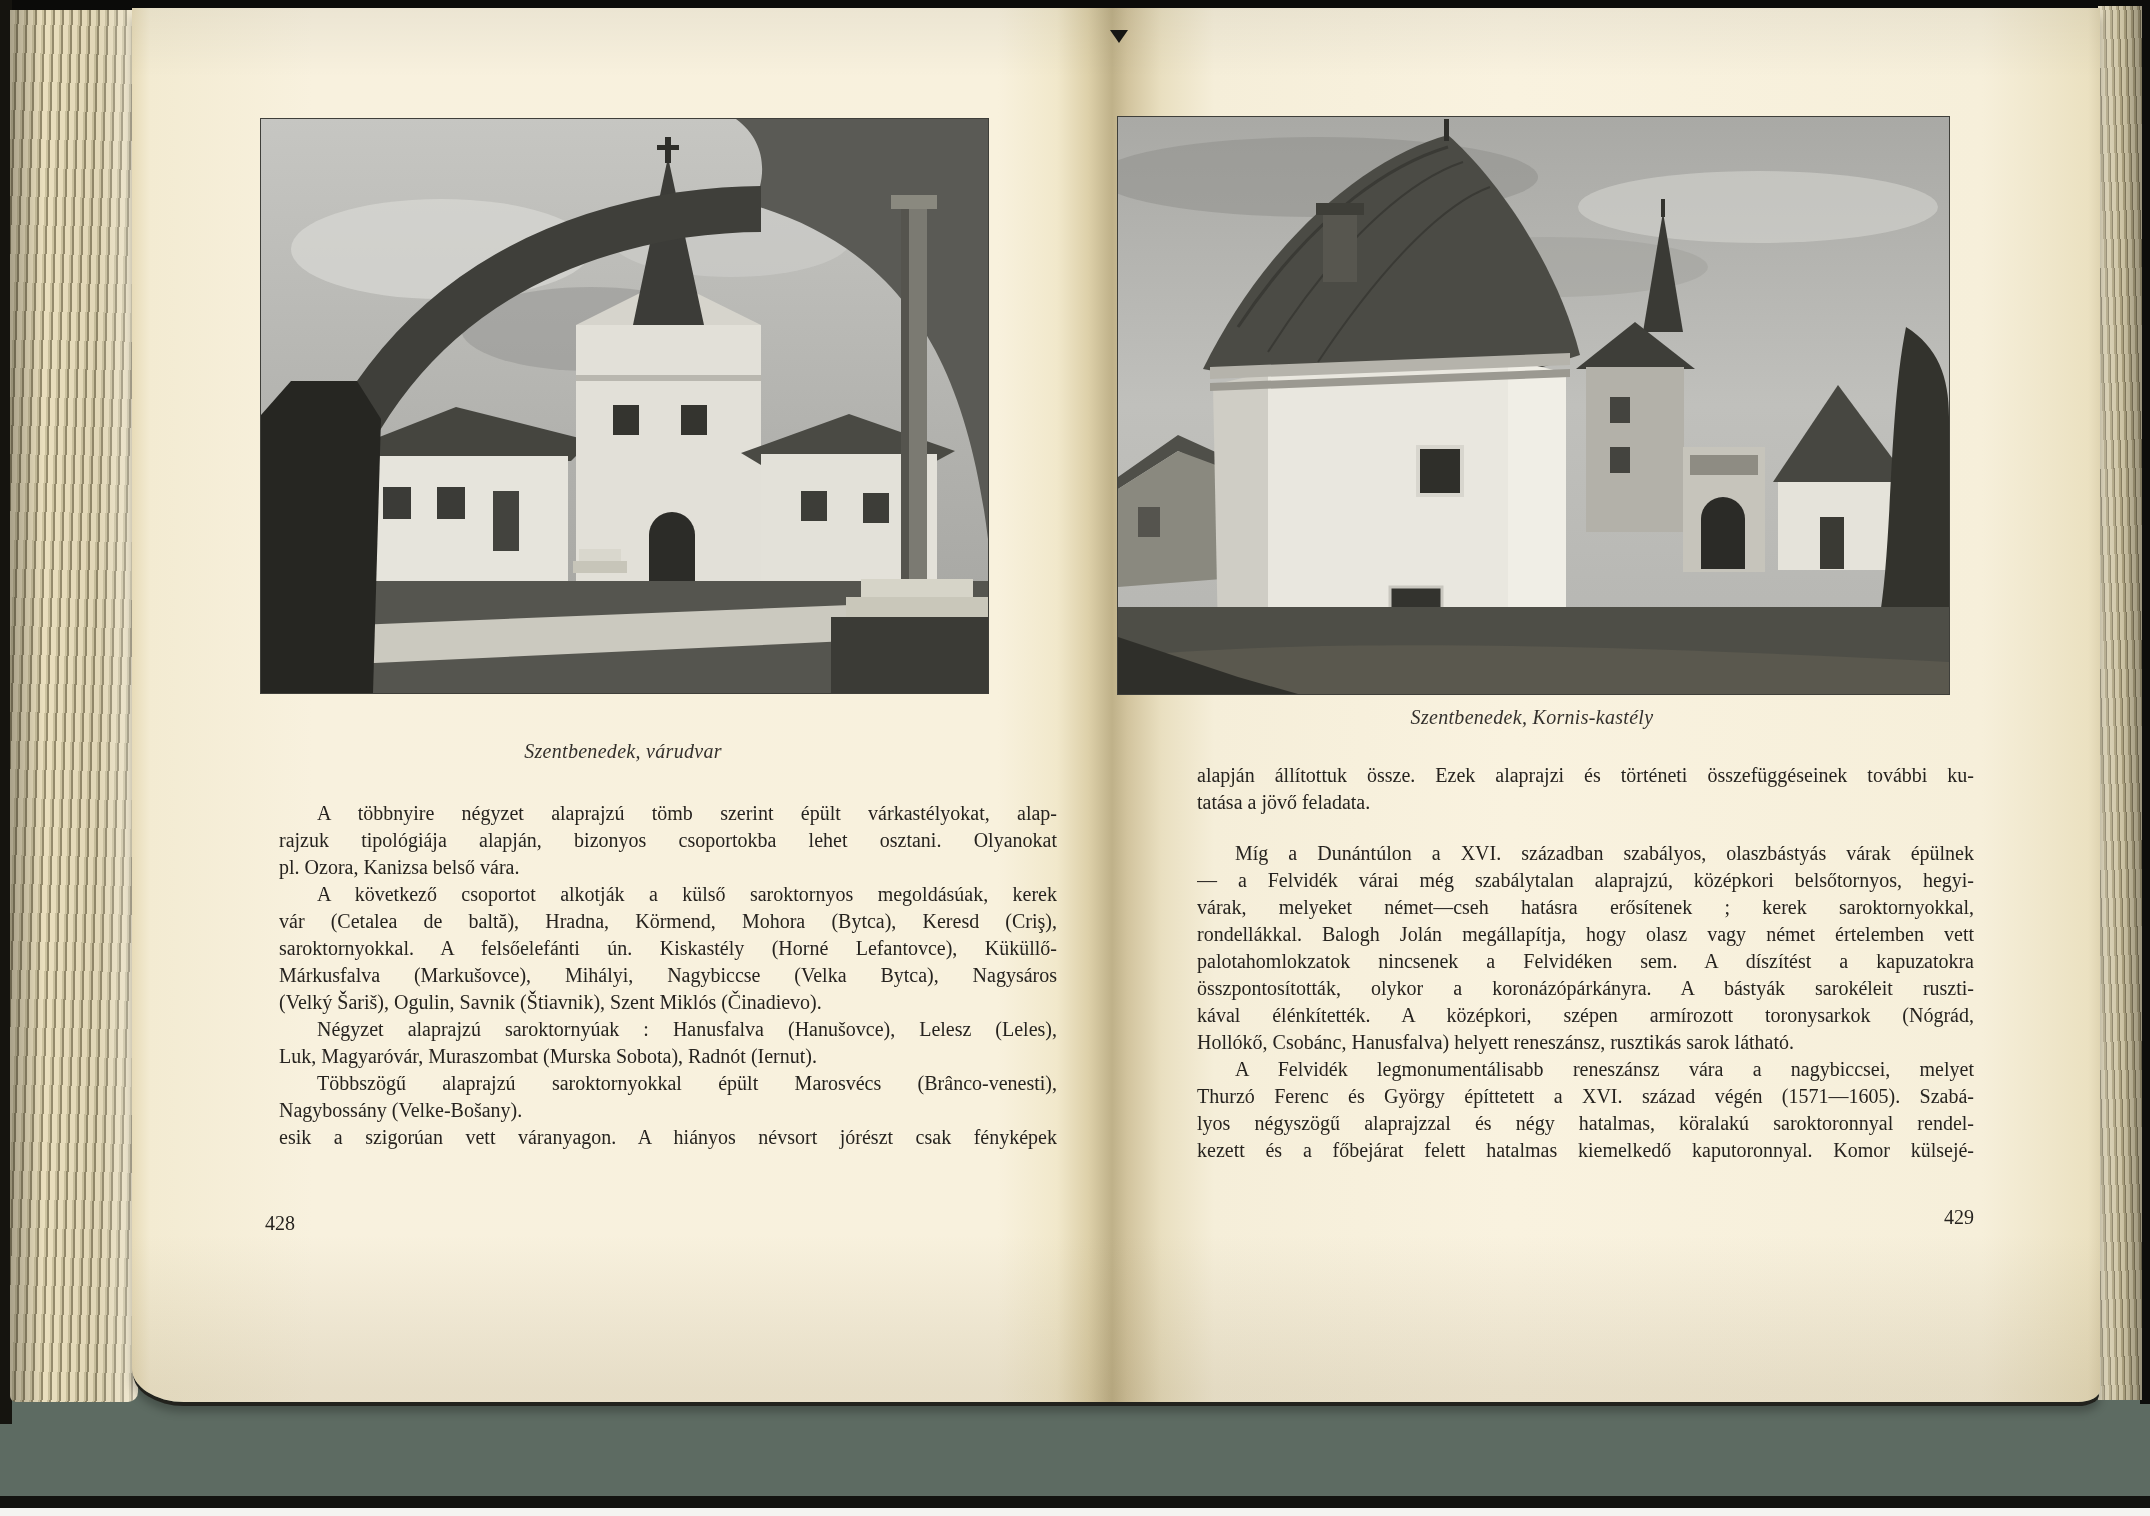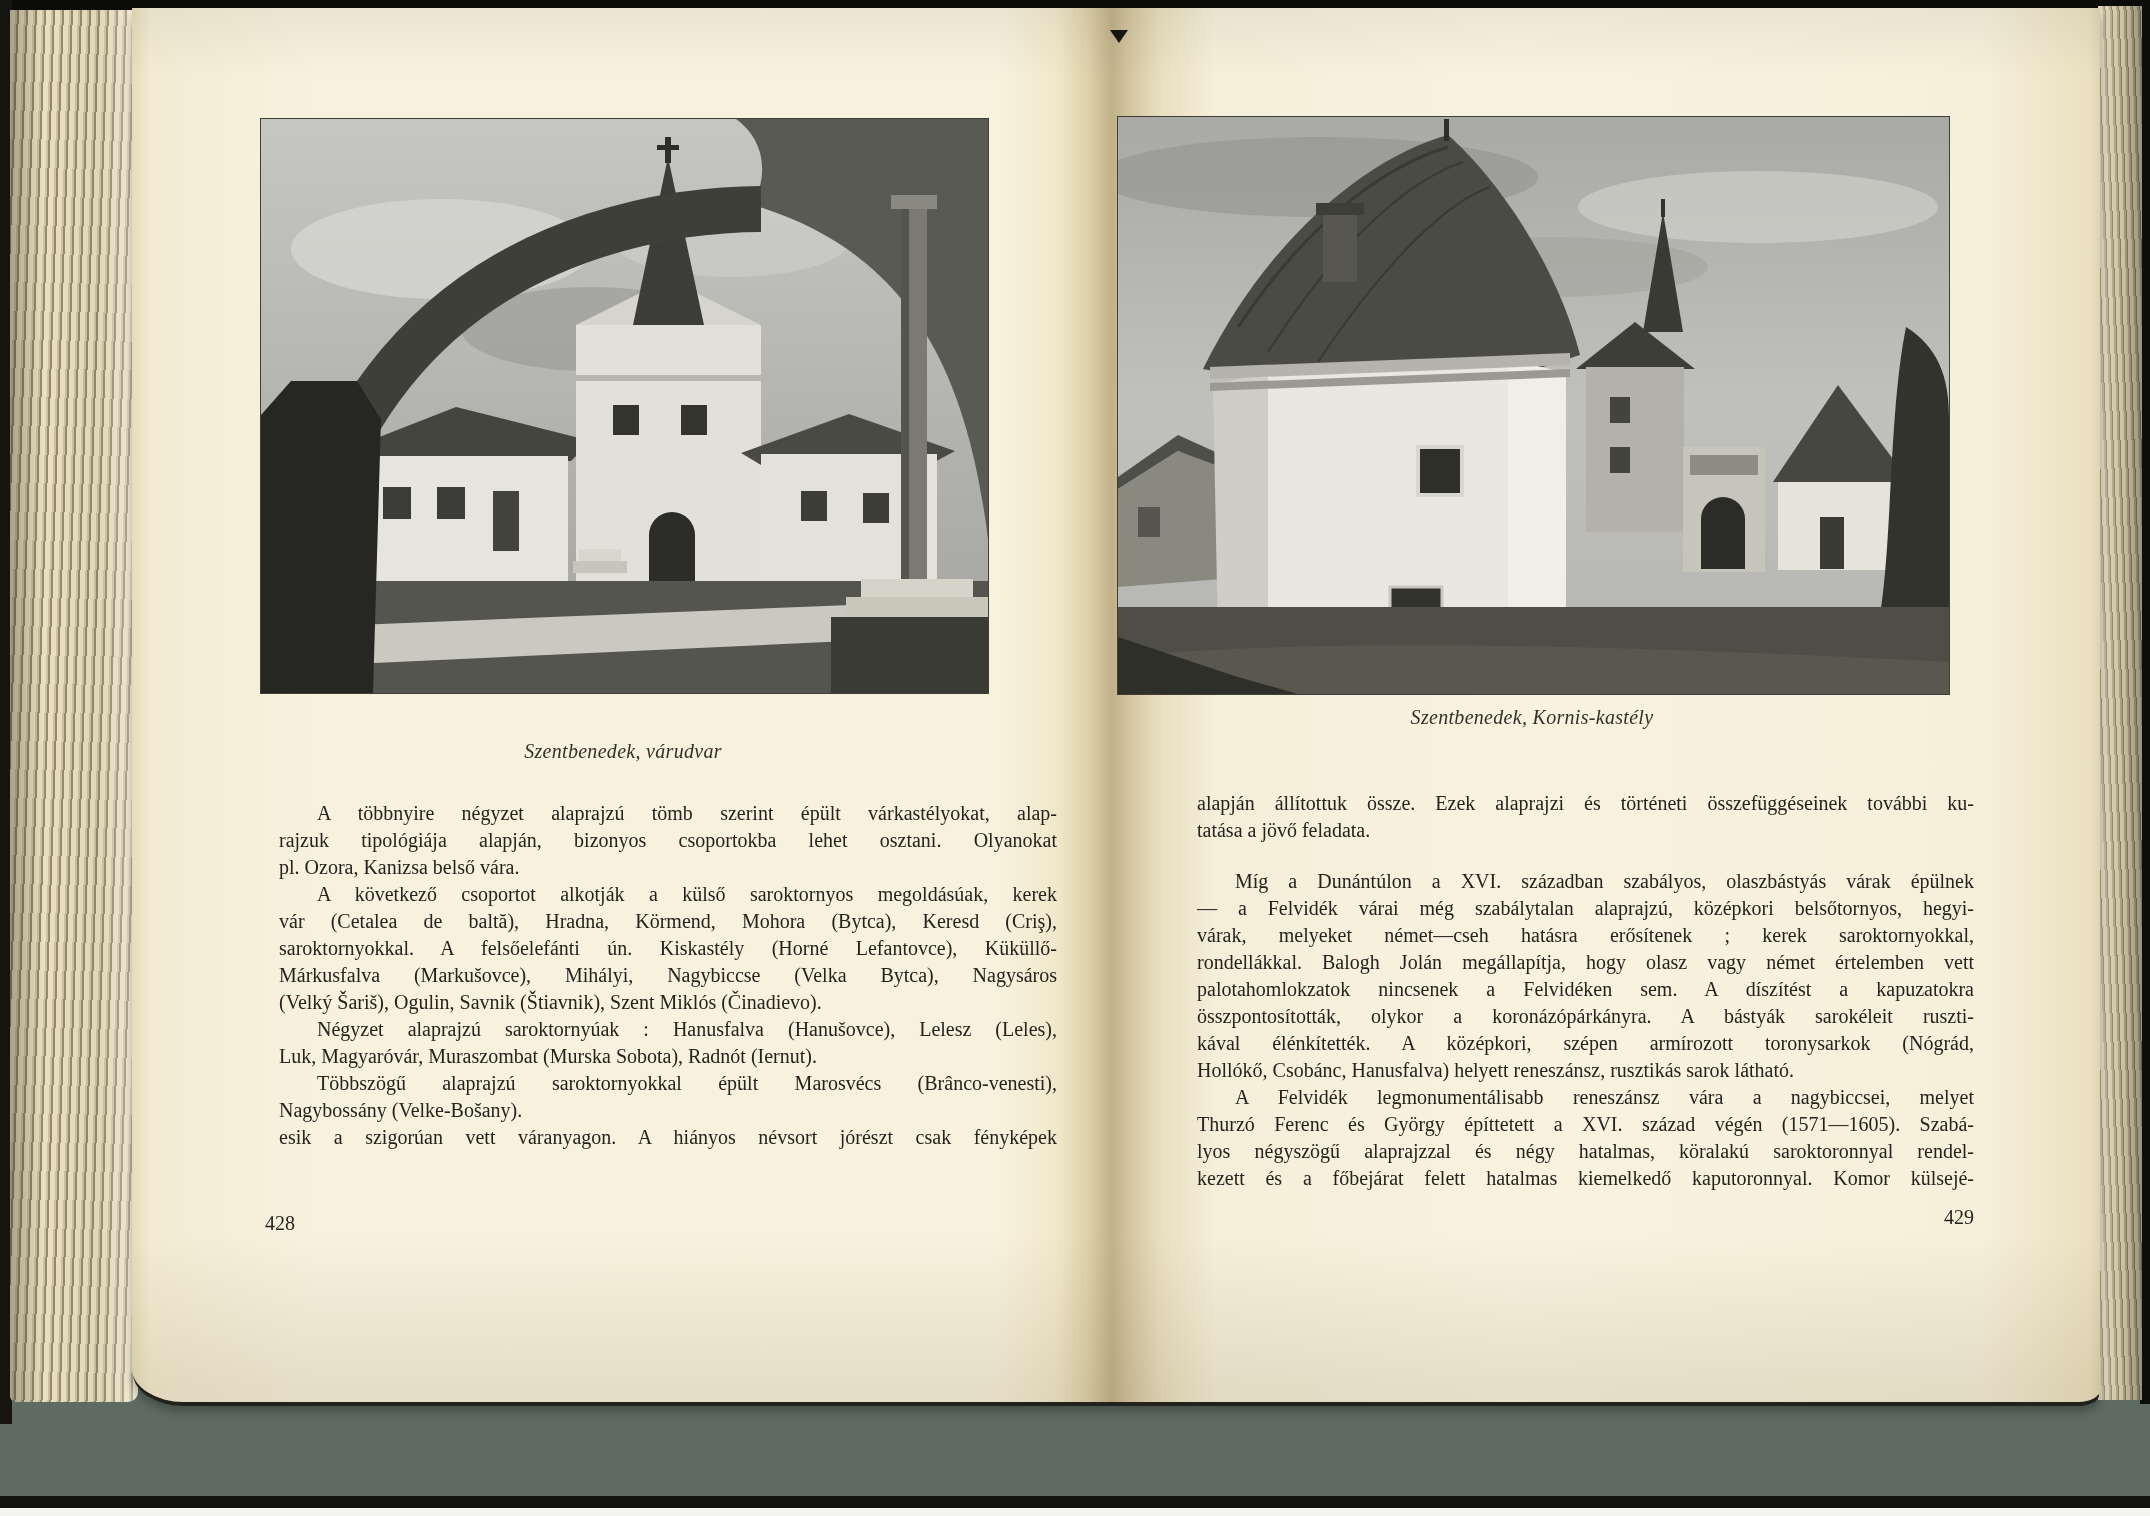--- a/index.html
+++ b/index.html
@@ -39,21 +39,21 @@
   .photo.left{left:128px;top:110px;width:727px;height:574px;}
   .photo.right{left:985px;top:108px;width:831px;height:577px;}
   
   .caption{position:absolute;font-style:italic;font-size:20px;color:#33302c;
      letter-spacing:.3px;text-align:center;white-space:nowrap;}
   .caption.left{left:291px;top:708px;width:400px;margin-top:24px;}
   .caption.right{left:1170px;top:698px;width:460px;}
   
   .bodytext{position:absolute;font-size:20px;color:#26231f;}
   .bodytext.left{left:147px;top:792px;width:778px;}
-  .bodytext.right{left:1065px;top:782px;width:777px;}
+  .bodytext.right{left:1065px;top:754px;width:777px;}
   .line{height:27px;line-height:27px;overflow:hidden;
      text-align:justify;text-align-last:justify;}
   .line.indent{text-indent:38px;}
   .line.last{text-align-last:left;}
   .line.gap{margin-top:24px;}
   .pagenum{position:absolute;font-size:20px;color:#26231f;}
   .pagenum.left{left:133px;top:1204px;}
   .pagenum.right{left:1065px;top:1198px;width:777px;text-align:right;}
   .print-mark{position:absolute;left:978px;top:22px;width:0;height:0;
      border-left:9px solid transparent;border-right:9px solid transparent;

